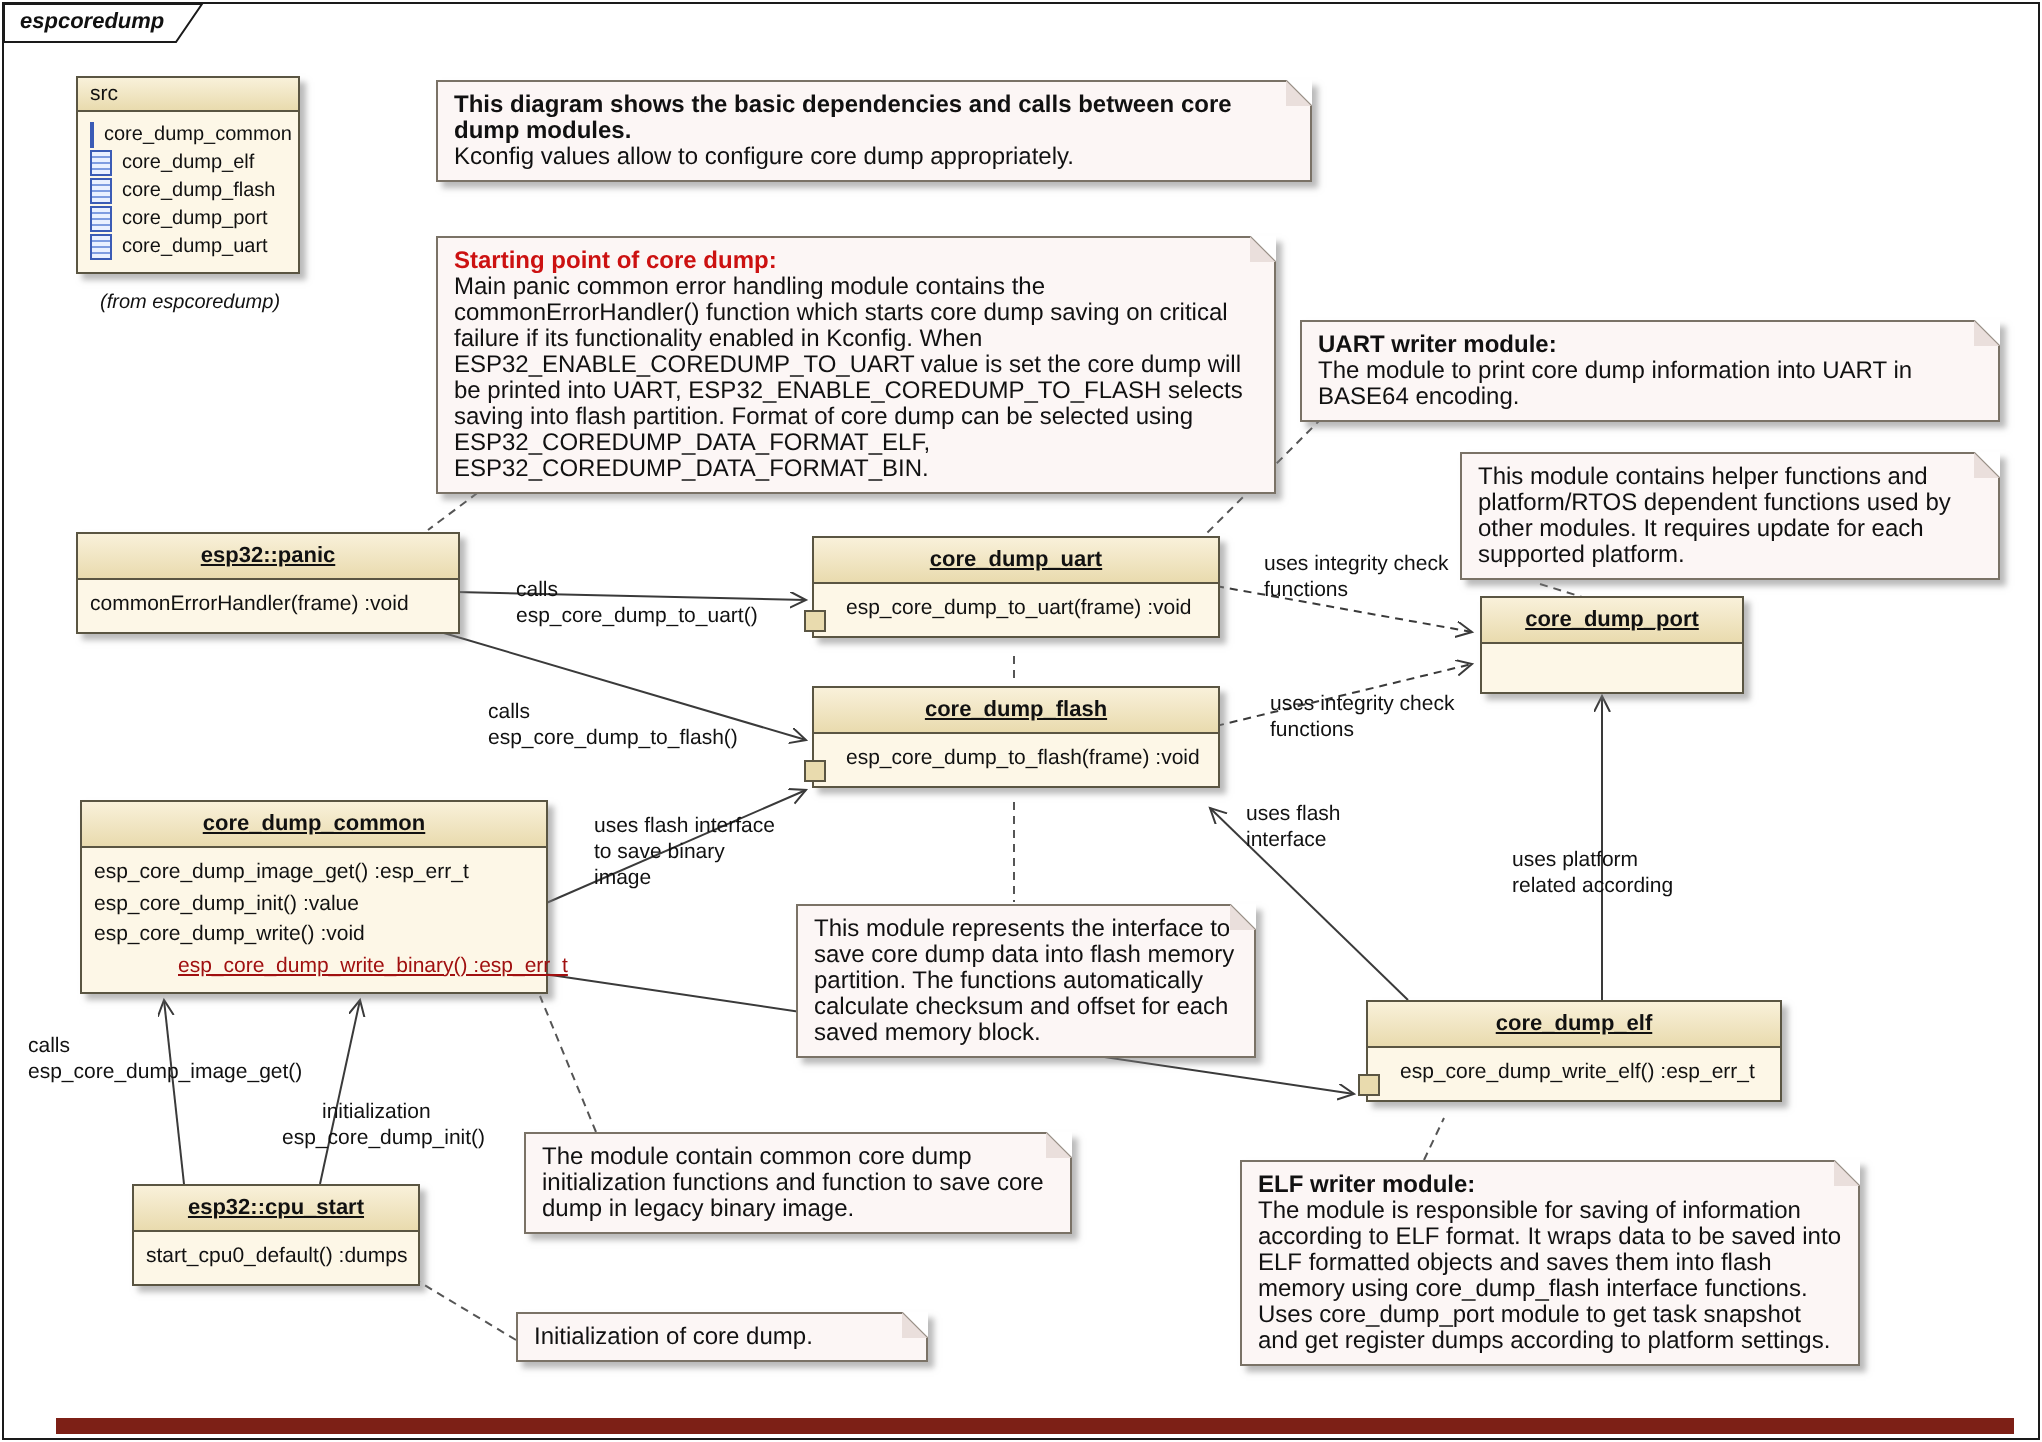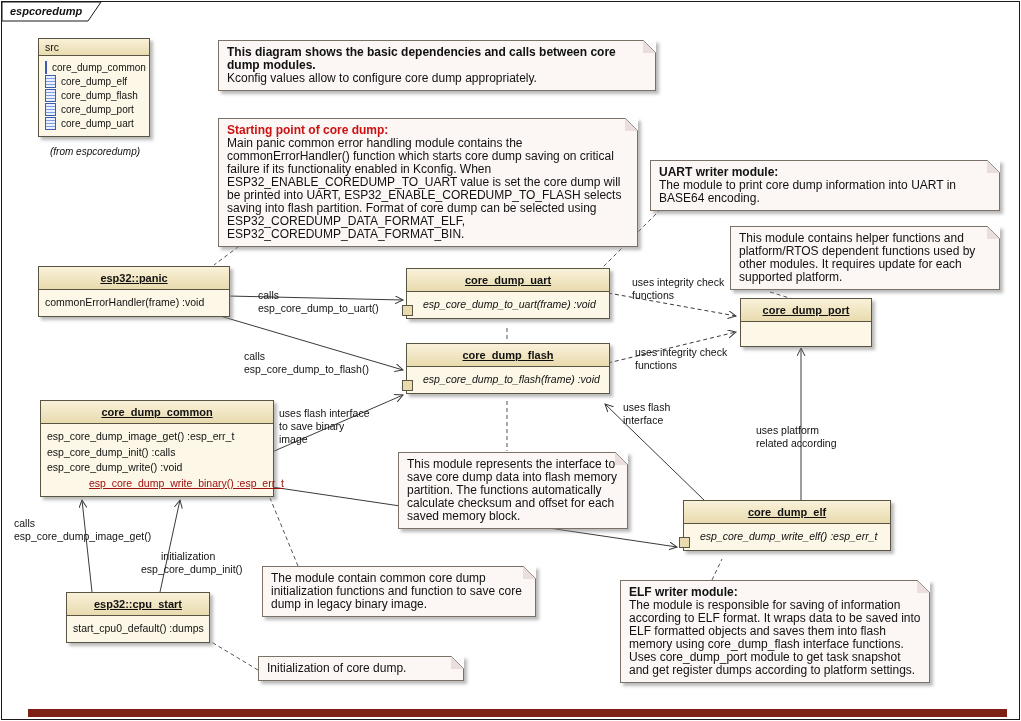--- a/index.html
+++ b/index.html
@@ -11,21 +11,21 @@
   .svg-layer { position:absolute; left:0; top:0; width:1021px; height:721px; pointer-events:none; z-index:1; }
   .frame-title { position:absolute; left:10px; top:5px; font-size:11px; font-weight:bold; z-index:4;font-style:italic; }
 
   
   .uml-class { position:absolute; border:1px solid #5a5542; background:#fdf7e7;
     box-shadow:3px 3px 3px rgba(130,130,130,.55); z-index:2; }
   .cls-header { background:linear-gradient(#f9f1da,#e9dbae); border-bottom:1px solid #5a5542;
     font-weight:bold; font-size:11px; text-align:center; padding:5px 6px; white-space:nowrap;text-decoration:underline; }
   .cls-body { position:relative; padding:5px 4px 5px 6px; }
   .method { font-size:10.5px; line-height:15.5px; white-space:nowrap; }
-  .method.port-indent { padding-left:10px;font-style:italic; }
+  .method.port-indent { padding-left:10px; }
   .method-red { color:#a01010; text-decoration:underline; text-decoration-color:#a01010;margin-left:42px; }
   .port-sq { position:absolute; left:-5px; width:9px; height:9px; background:#e9dbae; border:1px solid #5a5542; }
 
   
   .package { position:absolute; left:38px; top:38px; width:110px; border:1px solid #5a5542;
     background:#fdf7e7; box-shadow:3px 3px 3px rgba(130,130,130,.55); z-index:2; }
   .pkg-header { background:linear-gradient(#f9f1da,#e9dbae); border-bottom:1px solid #5a5542;
     font-weight:normal; font-size:10.5px; padding:2px 6px; }
   .pkg-body { padding:4px 4px 6px 6px; }
   .pkg-item { display:flex; align-items:center; height:14px; font-size:10px; white-space:nowrap; }
@@ -136,21 +136,21 @@
 
 <div class="uml-class" style="left:740px;top:298px;width:130px">
   <div class="cls-header">core_dump_port</div>
   <div class="cls-body" style="min-height:14px"></div>
 </div>
 
 <div class="uml-class" style="left:40px;top:400px;width:232px">
   <div class="cls-header">core_dump_common</div>
   <div class="cls-body">
     <div class="method">esp_core_dump_image_get() :esp_err_t</div>
-    <div class="method">esp_core_dump_init()  :calls</div>
+    <div class="method">esp_core_dump_init()  :value</div>
     <div class="method">esp_core_dump_write()  :void</div>
     <div class="method method-red">esp_core_dump_write_binary() :esp_err_t</div>
   </div>
 </div>
 
 <div class="uml-class" style="left:683px;top:500px;width:206px">
   <div class="cls-header">core_dump_elf</div>
   <span class="port-sq" style="top:36px"></span>
   <div class="cls-body">
     <div class="method port-indent">esp_core_dump_write_elf()  :esp_err_t</div>
@@ -217,21 +217,21 @@
   <div>esp_core_dump_to_flash()</div>
 </div>
 <div class="elabel" style="left:632px;top:276px">
   <div>uses integrity check</div>
   <div>functions</div>
 </div>
 <div class="elabel" style="left:635px;top:346px">
   <div>uses integrity check</div>
   <div>functions</div>
 </div>
-<div class="elabel" style="left:279px;top:407px">
+<div class="elabel" style="left:297px;top:407px">
   <div>uses flash interface</div>
   <div>to save binary</div>
   <div>image</div>
 </div>
 <div class="elabel" style="left:623px;top:401px">
   <div>uses flash</div>
   <div>interface</div>
 </div>
 <div class="elabel" style="left:756px;top:424px">
   <div>uses platform</div>

